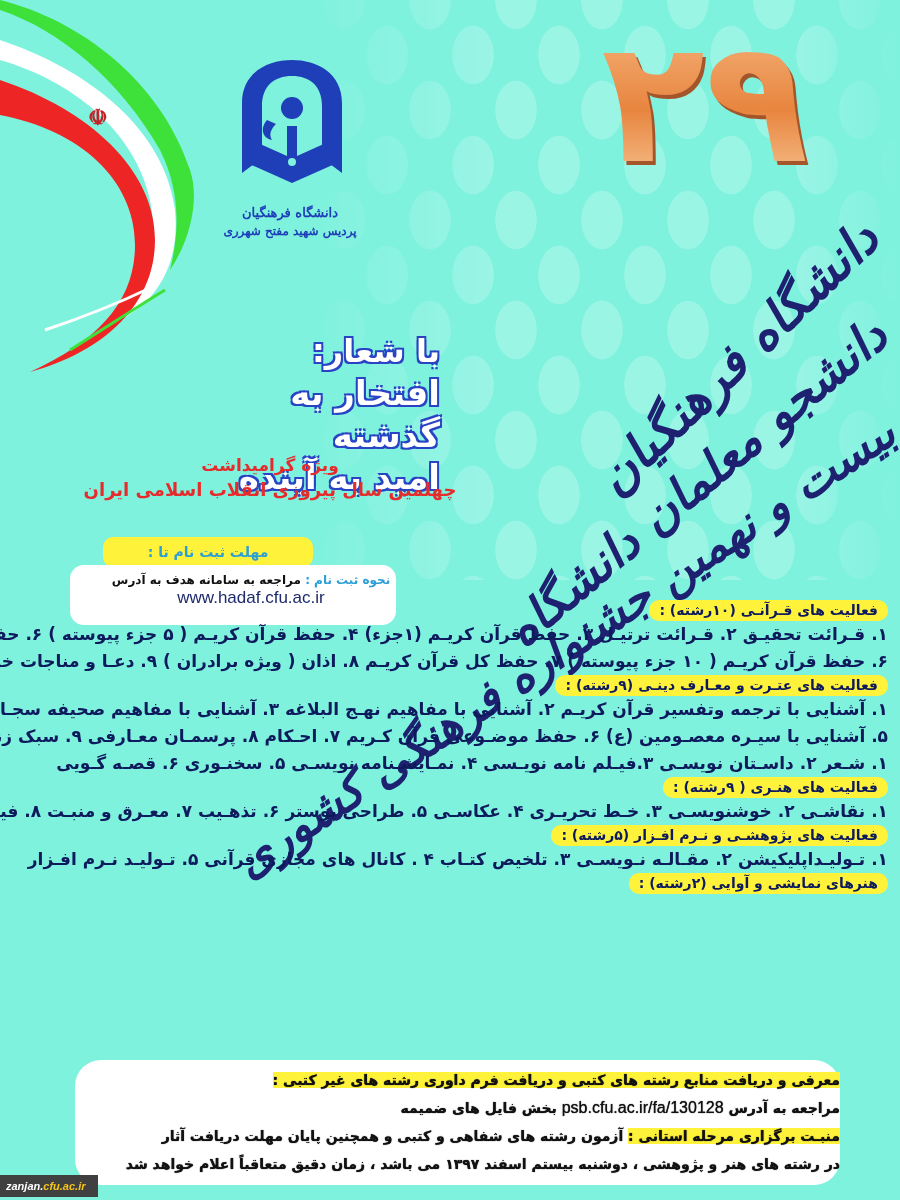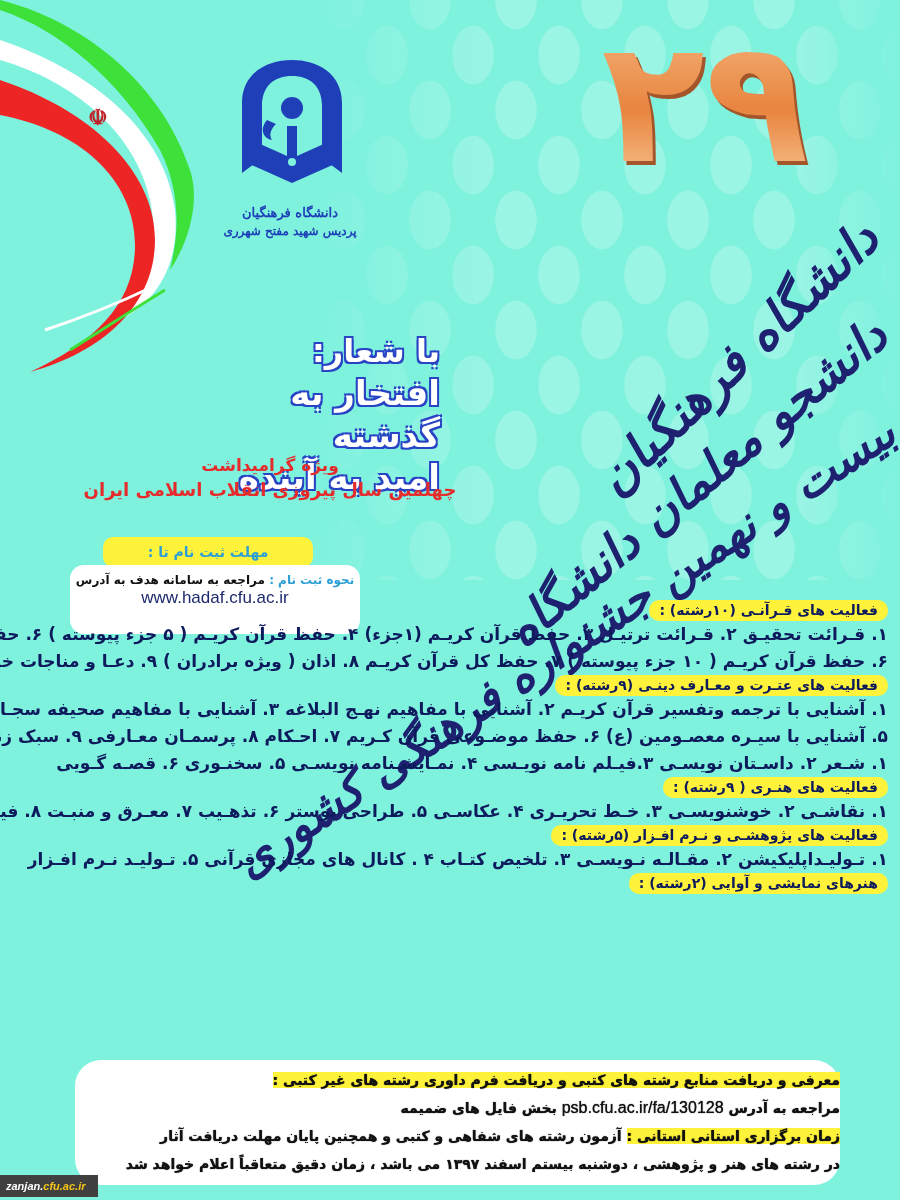--- a/index.html
+++ b/index.html
@@ -53,22 +53,22 @@
   .tribute { position: absolute; left: 80px; top: 455px; width: 380px; text-align: center; direction: rtl;
     color: #e52b2b; font-weight: bold; }
   .tribute .t1 { font-size: 17px; }
   .tribute .t2 { font-size: 18px; margin-top: 4px; }
 
   .deadline { position: absolute; left: 103px; top: 537px; width: 210px; height: 30px; border-radius: 10px;
     background: #fff23b; direction: rtl; text-align: center; line-height: 30px; font-weight: bold; font-size: 14px; }
   .deadline .k { color: #2b9fd6; }
   .deadline .v { color: #c6161c; font-size: 16px; margin-right: 4px; }
 
-  .howto { position: absolute; left: 70px; top: 565px; width: 290px; height: 69px; background: #ffffff;
-    border-radius: 14px; direction: rtl; text-align: center; }
+  .howto { position: absolute; left: 70px; top: 565px; width: 290px; height: 60px; background: #ffffff;
+    border-radius: 14px; direction: rtl; text-align: center; padding-left: 36px; }
   .howto .r1 { font-size: 12px; font-weight: bold; padding-top: 8px; }
   .howto .r1 .k { color: #2b9fd6; }
   .howto .r1 .v { color: #111; }
   .howto .r2 { font-size: 17px; color: #1d2a6b; font-family: "Liberation Sans", sans-serif; margin-top: 1px; }
 
   .categories { position: absolute; left: 10px; right: 10px; top: 600px; direction: rtl; }
   .cat { margin-bottom: 0; }
   .cat-head { display: inline-block; background: #fff23b; border-radius: 10px; padding: 2px 10px 3px;
     font-size: 14px; font-weight: bold; color: #0d1a5c; margin-right: 2px; }
   .cat-item { font-size: 17px; font-weight: bold; color: #0d1a5c; white-space: nowrap; line-height: 27px;
@@ -174,21 +174,21 @@
 </div>
 
 <div class="info-box">
   <div class="r first"><span class="hl">معرفی و دریافت منابع رشته های کتبی و  دریافت فرم داوری رشته های غیر کتبی :</span></div>
   <div class="r">
     <span>مراجعه به آدرس</span>
     <span class="url">psb.cfu.ac.ir/fa/130128</span>
     <span>بخش فایل های ضمیمه</span>
   </div>
   <div class="r">
-    <span class="hl">زمان برگزاری استانی استانی :</span>
+    <span class="hl">منبـت برگزاری مرحله استانی :</span>
     <span>آزمون رشته های شفاهی و کتبی و همچنین پایان مهلت دریافت آثار</span>
   </div>
   <div class="r">در رشته های هنر و پژوهشی ، دوشنبه بیستم اسفند ۱۳۹۷ می باشد ، زمان دقیق متعاقباً اعلام خواهد شد</div>
 </div>
 
 <div class="watermark">
   <span>zanjan.</span><span class="acc">cfu.ac.ir</span>
 </div>
 
 </body></html>

